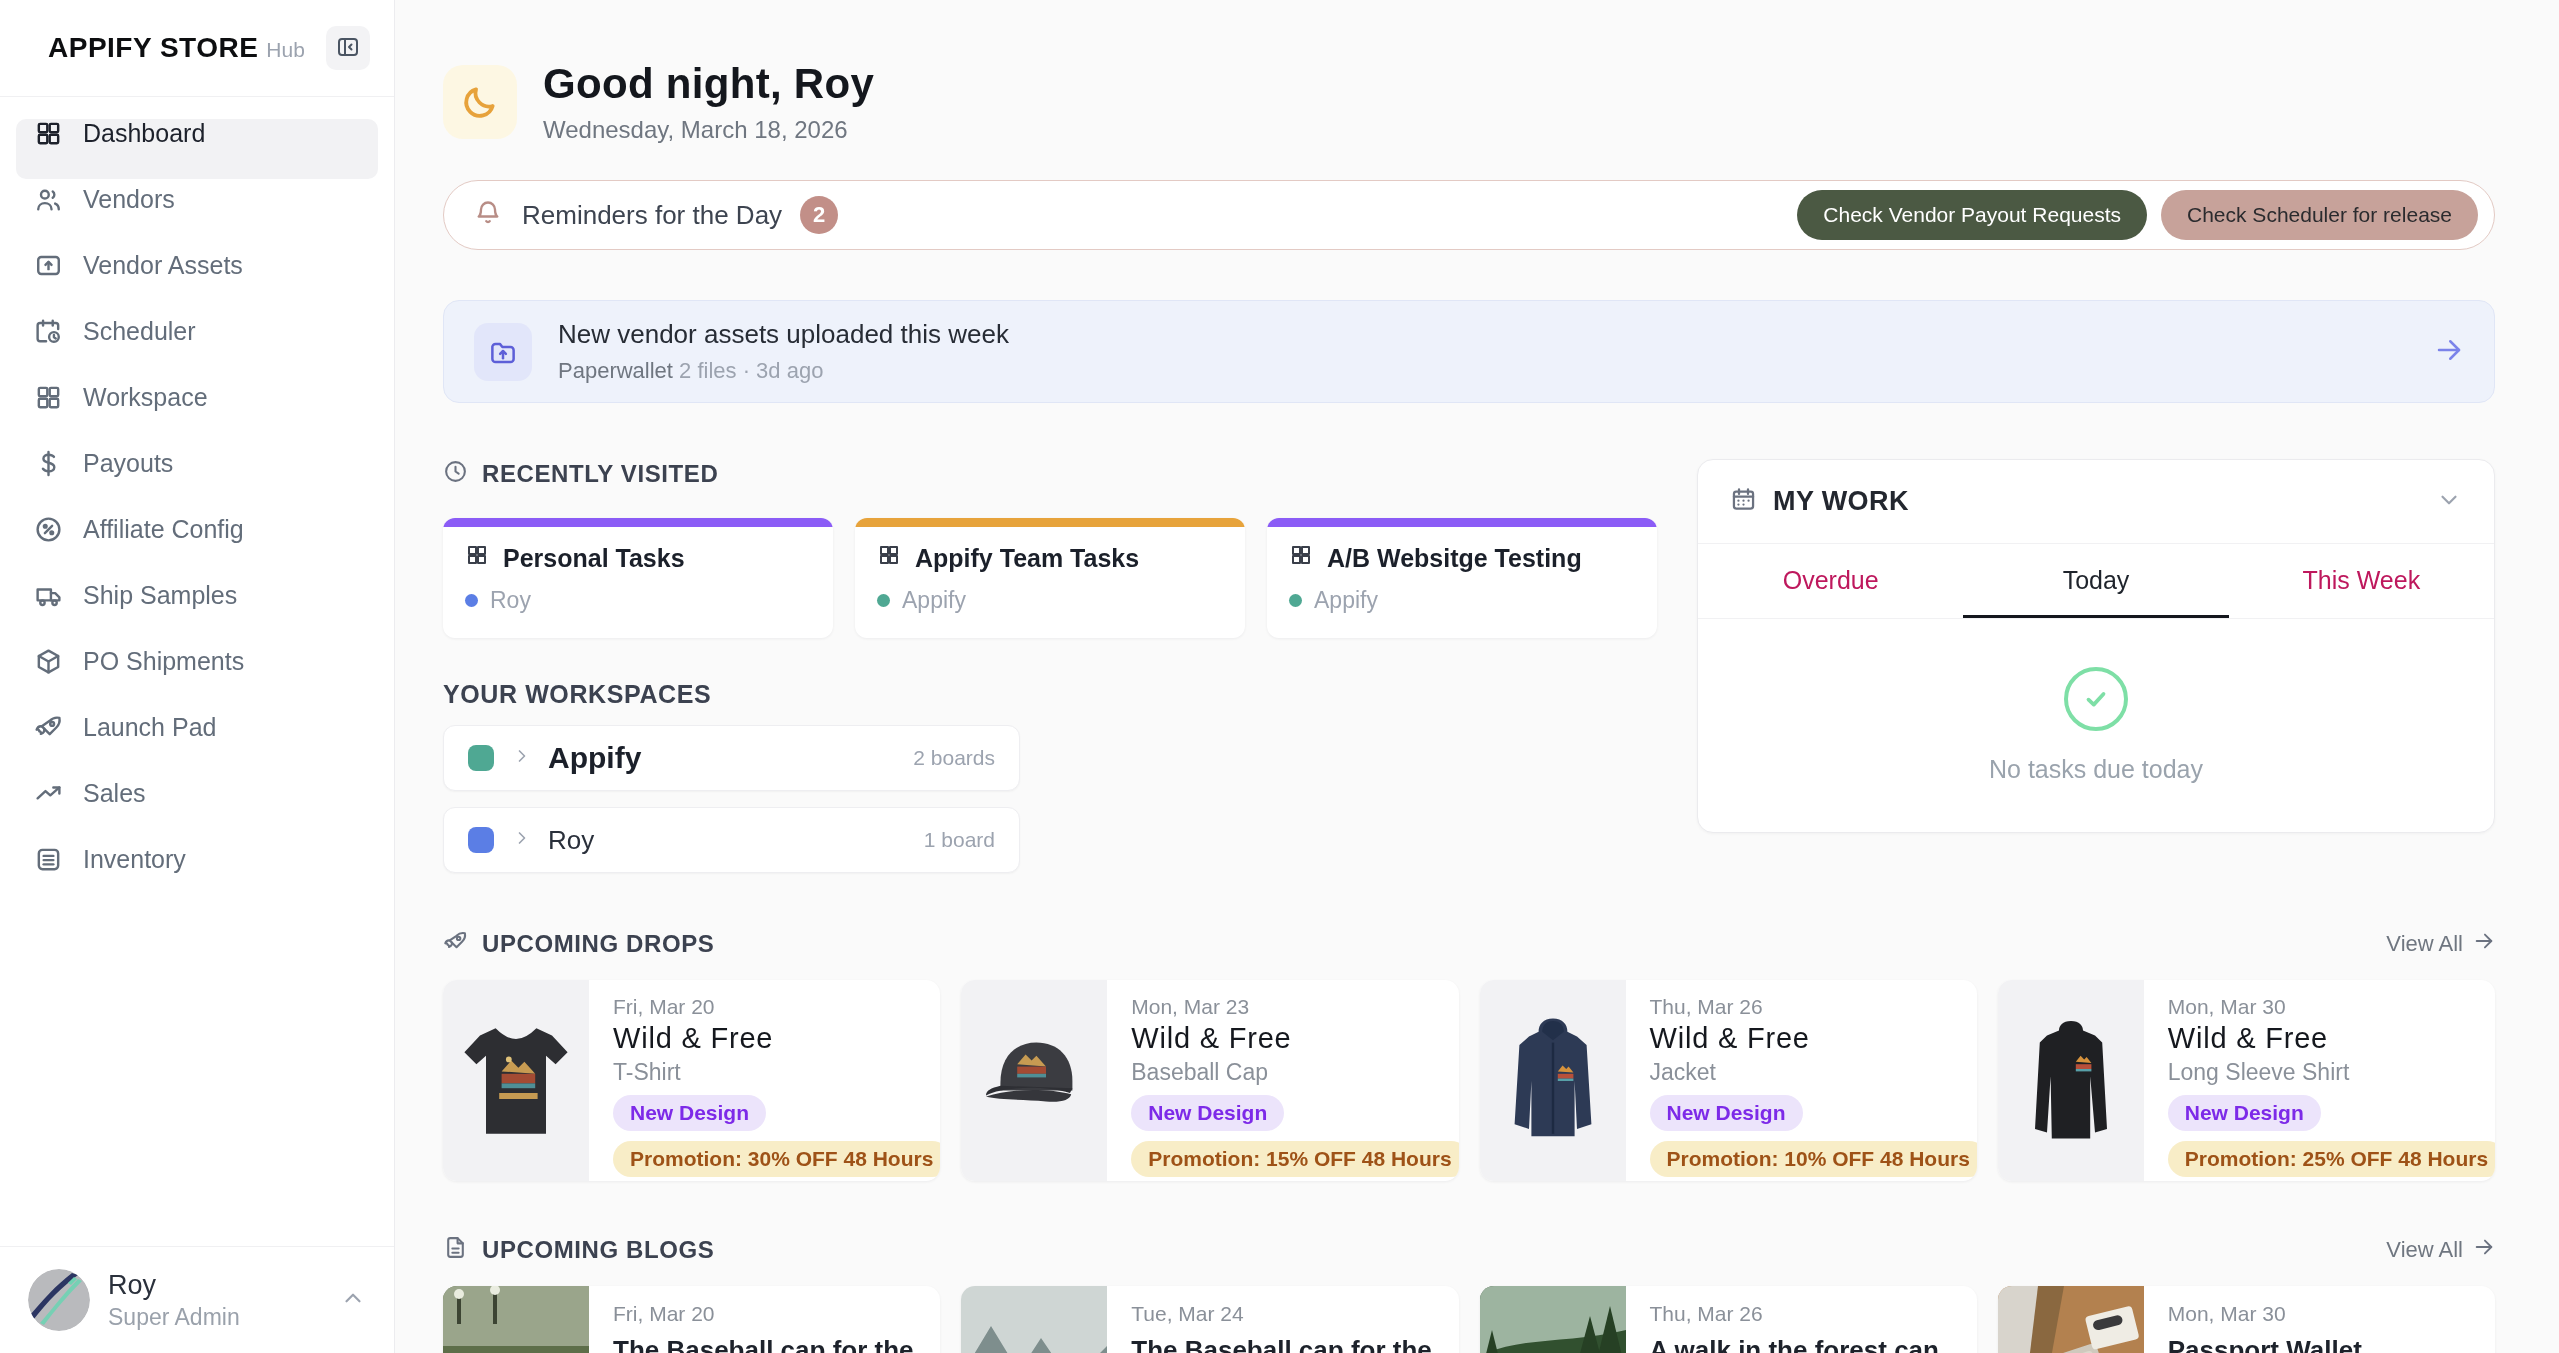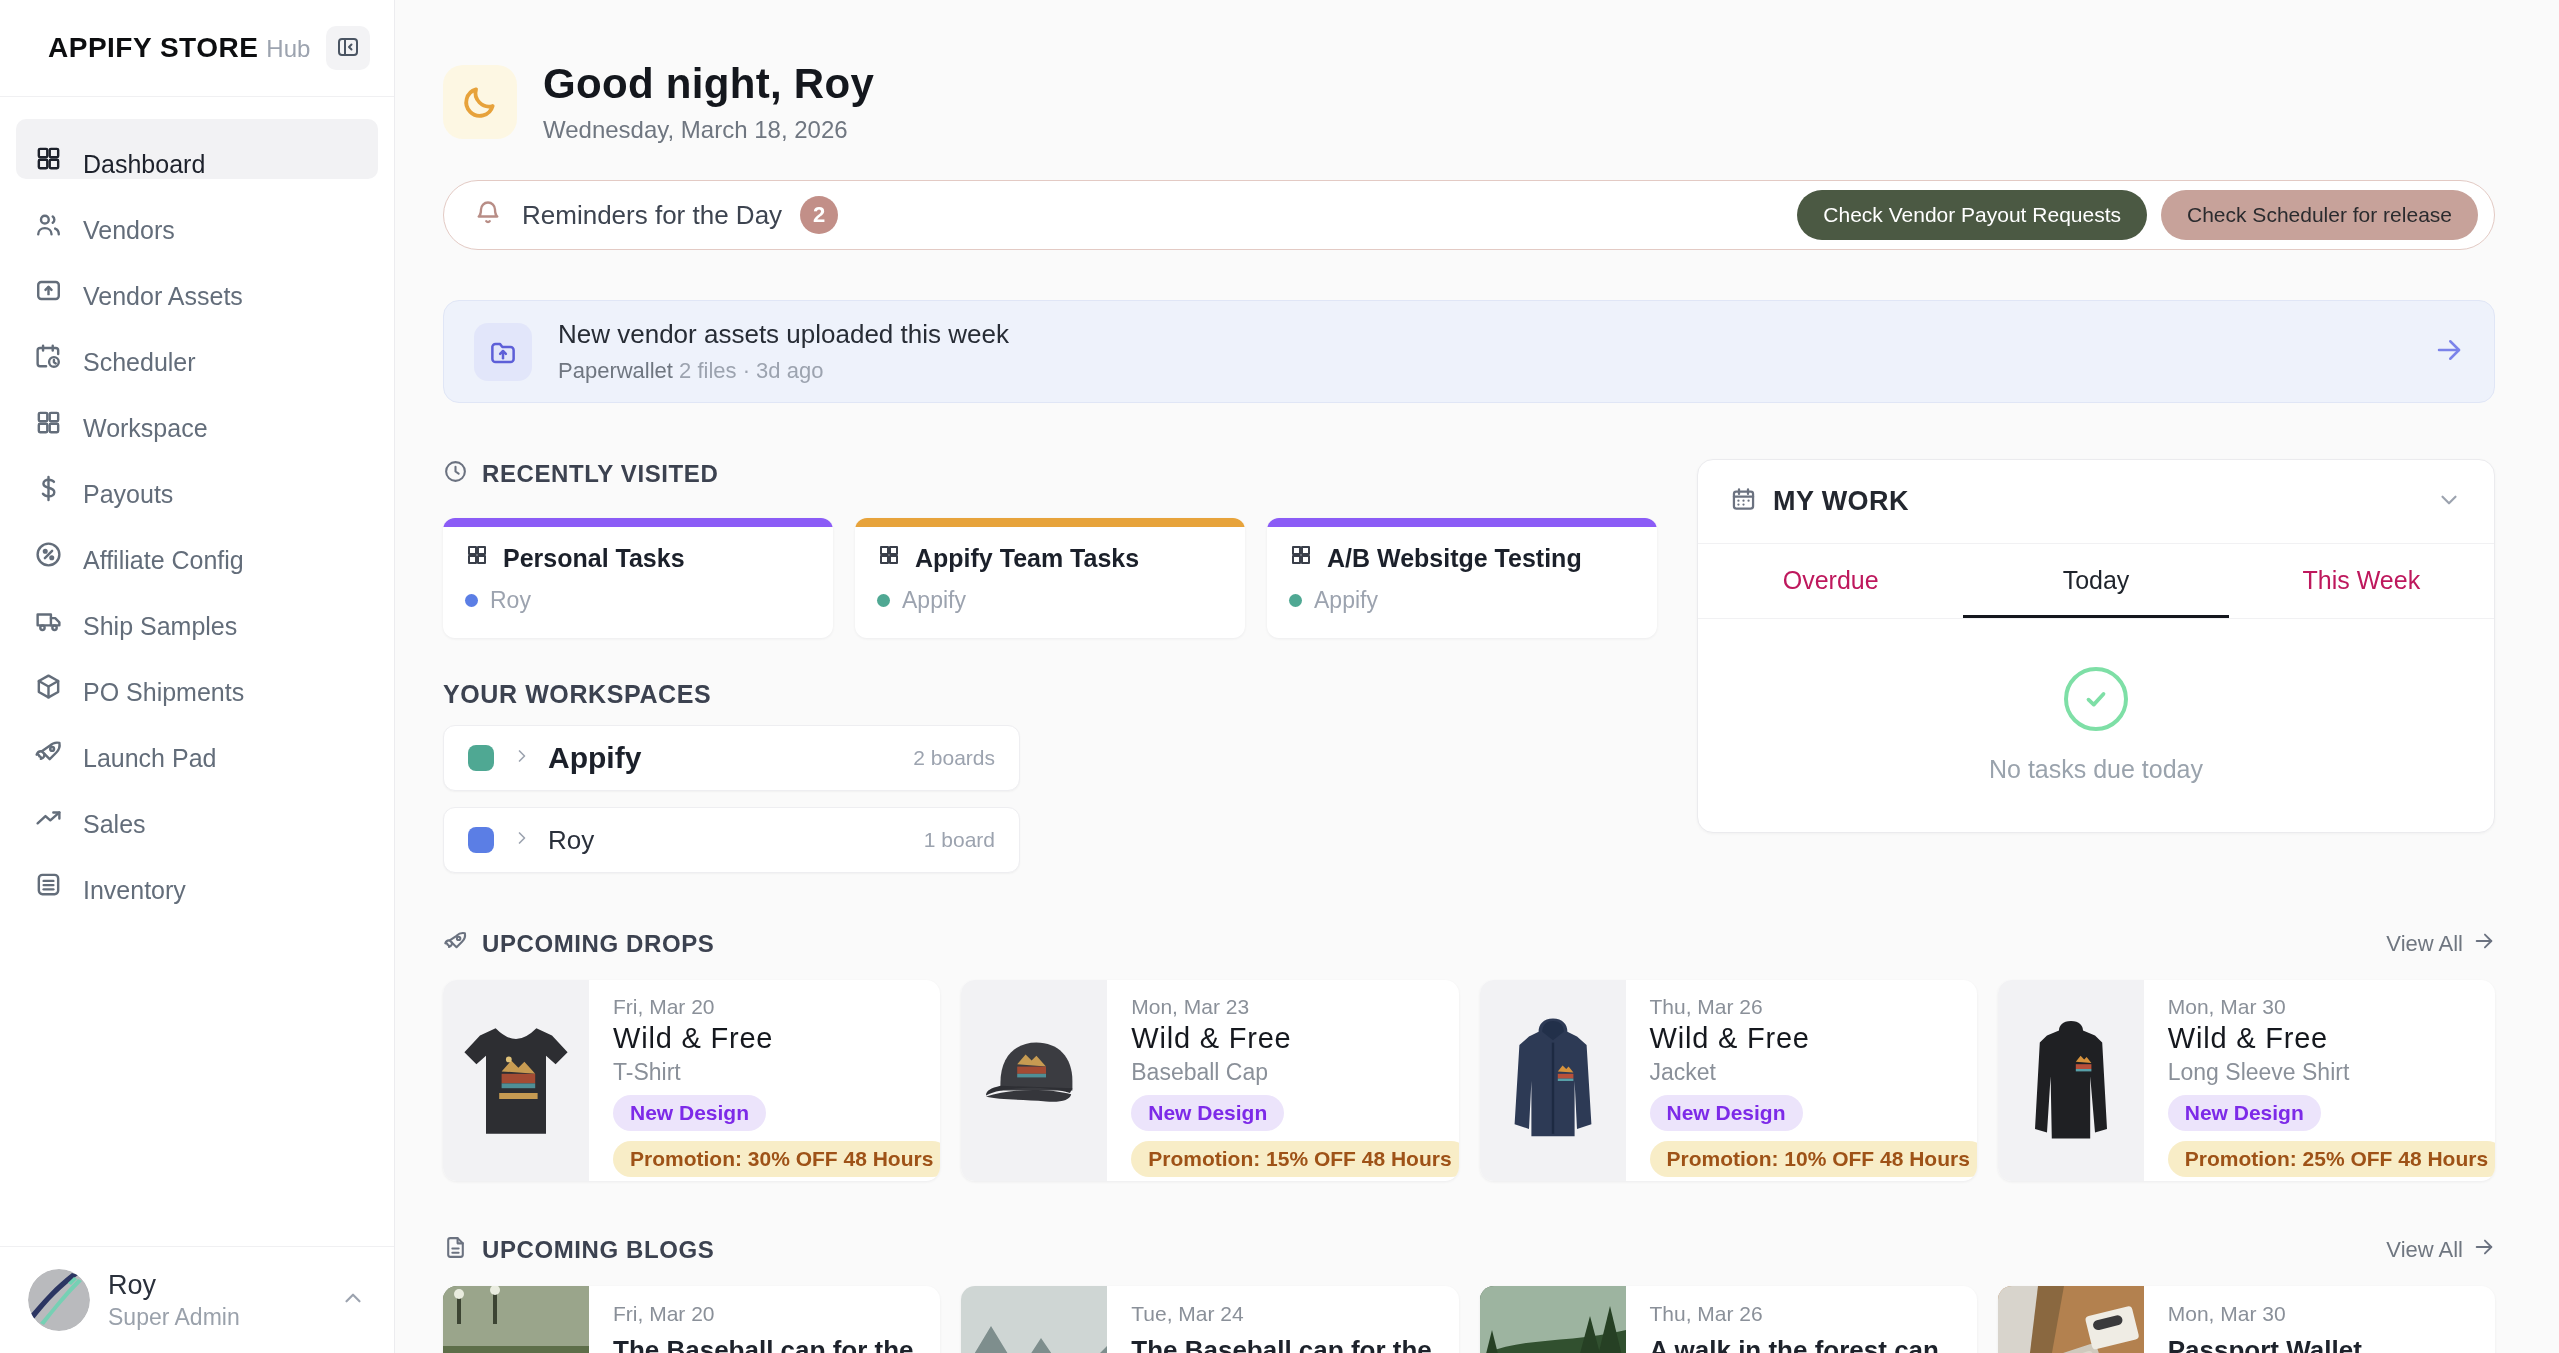--- a/index.html
+++ b/index.html
@@ -8,24 +8,24 @@
     font-family:"Liberation Sans", sans-serif;
     background:#fafafa; color:#1f2430;
     display:flex;
   }
   .icon { stroke:currentColor; fill:none; stroke-width:2; stroke-linecap:round; stroke-linejoin:round; }
 
   
   .sidebar { width:395px; min-width:395px; background:#ffffff; border-right:1px solid #ececef; display:flex; flex-direction:column; }
   .sidebar-header { height:97px; border-bottom:1px solid #f0f0f2; display:flex; align-items:center; justify-content:space-between; padding:0 24px 0 48px; }
   .logo { font-size:28px; font-weight:800; letter-spacing:0.5px; color:#0d0e10; white-space:nowrap; }
-  .logo .suffix { font-size:24px; font-weight:400; color:#9ca3af; margin-left:8px; letter-spacing:0; }
+  .logo .suffix { font-size:21px; font-weight:400; color:#9ca3af; margin-left:8px; letter-spacing:0; }
   .collapse-btn { width:44px; height:44px; border-radius:10px; background:#f3f3f5; display:flex; align-items:center; justify-content:center; color:#4b5563; cursor:pointer; border:none; }
   .nav { padding:22px 16px; display:flex; flex-direction:column; gap:6px; }
-  .nav-item { height:60px; border-radius:10px; display:flex; align-items:flex-end; gap:20px; padding:0 18px; color:#636d7a; font-size:25px; cursor:pointer; }
+  .nav-item { height:60px; border-radius:10px; display:flex; align-items:flex-start; gap:20px; padding:0 18px; color:#636d7a; font-size:25px; cursor:pointer; }
   .nav-item svg { width:29px; height:29px; flex:none; }
   .nav-item.active { background:#f2f2f4; color:#1d212b; font-weight:500; }
   .sidebar-footer { margin-top:auto; border-top:1px solid #f0f0f2; padding:22px 28px; display:flex; align-items:center; gap:18px; }
   .avatar { width:62px; height:62px; border-radius:50%; overflow:hidden; flex:none; }
   .user-name { font-size:27px; color:#2b313c; font-weight:500; }
   .user-role { font-size:23px; color:#9aa1ab; margin-top:3px; }
   .footer-chevron { margin-left:auto; color:#9ca3af; }
 
   
   .main { flex:1; padding:44px 64px 0 48px; overflow:hidden; }

